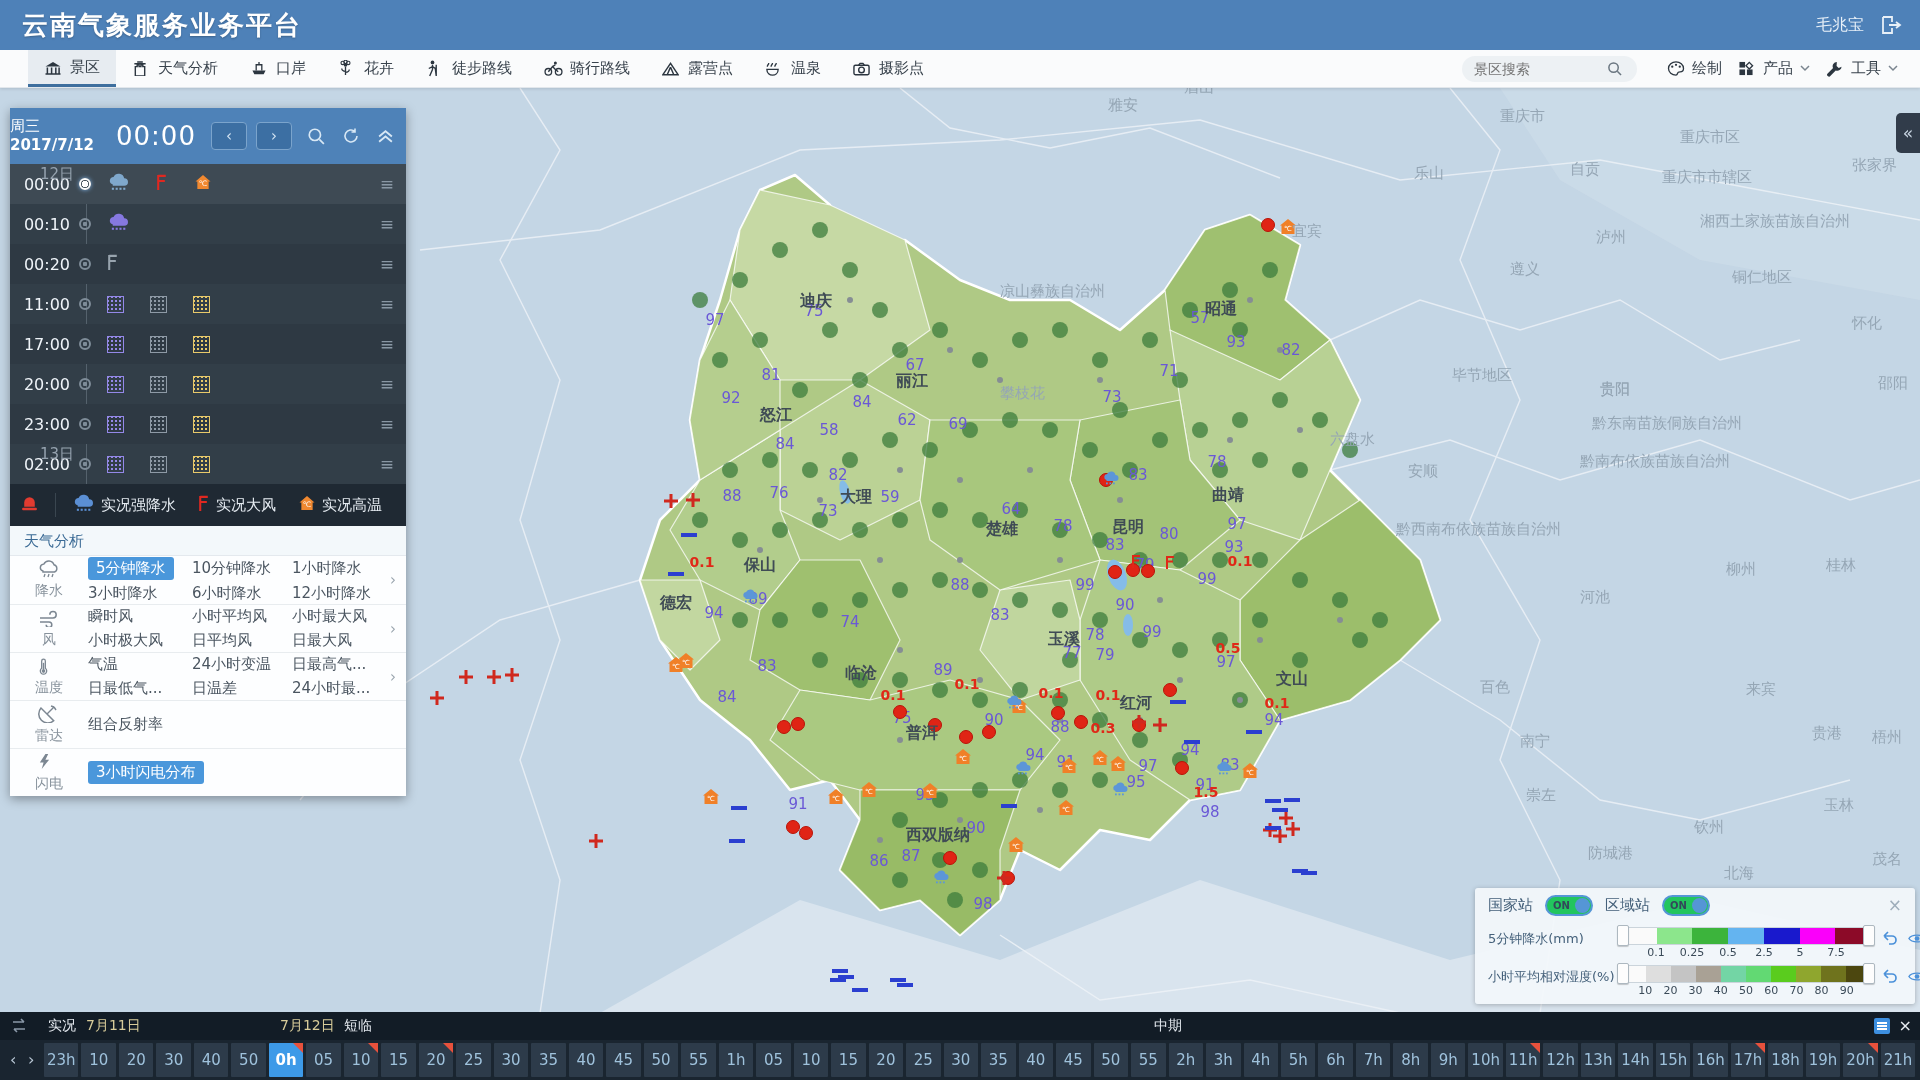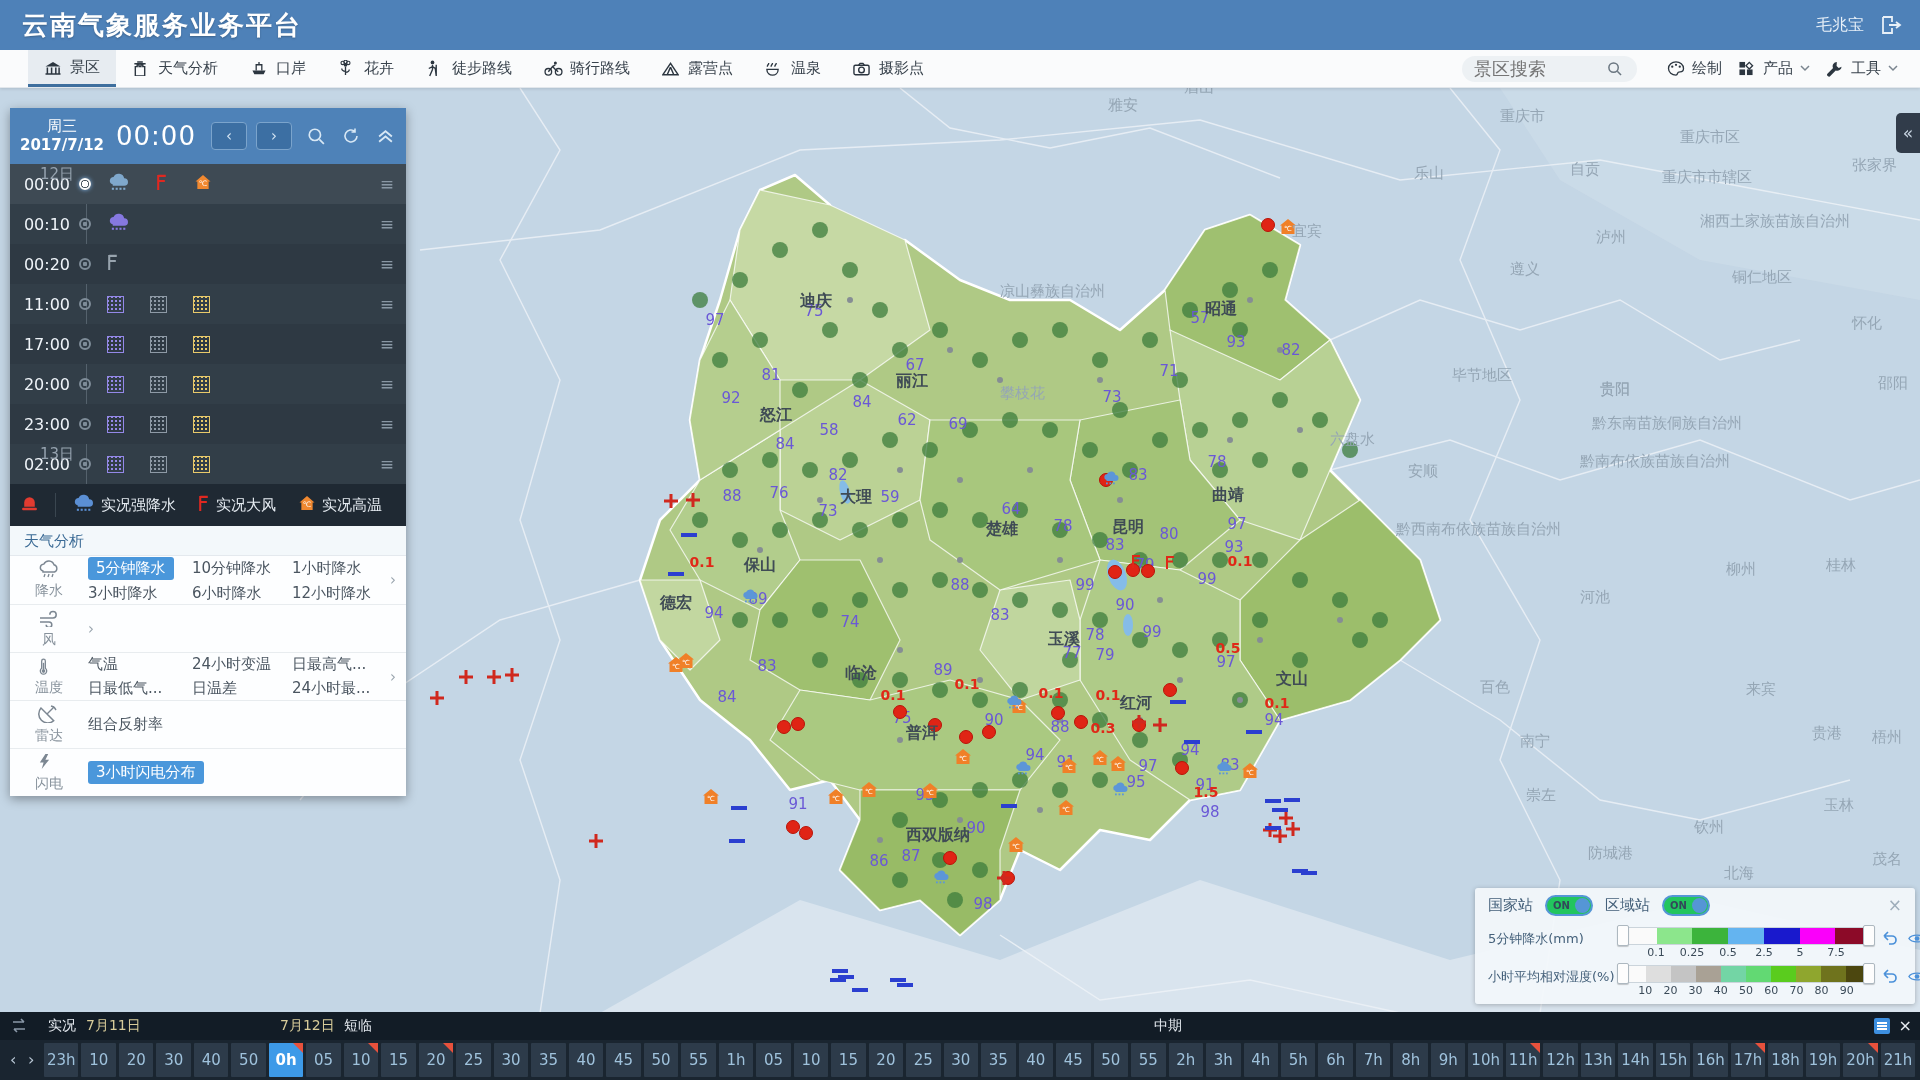--- a/index.html
+++ b/index.html
@@ -14,36 +14,36 @@
   .nav-item.active{background:#3A689A;color:#fff;}
   .top-right{margin-left:auto;display:flex;align-items:center;gap:16px;padding-right:18px;color:#E8F0F8;font-size:16px;}
   .logout-ic{width:22px;height:20px;color:#E8F0F8;}
 
   
   .toolbar{position:absolute;left:0;top:50px;width:1920px;height:38px;background:#FAFBFC;border-bottom:1px solid #E2E7EC;display:flex;align-items:stretch;z-index:39;box-shadow:0 1px 3px rgba(0,0,0,.12);}
   .tb-item{display:flex;align-items:center;gap:7px;padding:0 16px;color:#39434D;font-size:15px;cursor:pointer;}
   .tb-item .ic{width:19px;height:17px;color:#2C3640;display:flex;align-items:center;}
   .tb-item.active{background:#E7ECF1;border-bottom:3px solid #3E6F9E;}
   .tb-search{margin-left:auto;align-self:center;display:flex;align-items:center;background:#EDF1F4;border-radius:14px;height:26px;width:175px;padding:0 10px;margin-right:30px;}
-  .tb-search input{border:none;background:transparent;outline:none;font-size:18px;color:#5A6670;width:135px;}
+  .tb-search input{border:none;background:transparent;outline:none;font-size:14px;color:#5A6670;width:135px;}
   .tb-search .ic{width:15px;height:15px;color:#6A7680;}
   .tb-right{display:flex;align-items:center;gap:16px;padding-right:22px;}
   .tb-ritem{display:flex;align-items:center;gap:7px;color:#39434D;font-size:15px;cursor:pointer;}
   .tb-ritem .ic{width:18px;height:16px;color:#2C3640;}
   .chev{color:#7A858F;display:flex;}
 
   
   .map-wrap{position:absolute;left:0;top:88px;width:1920px;height:925px;}
   .map-overlay-text{position:absolute;left:855px;top:22px;font-size:19px;font-weight:bold;color:#E01818;white-space:nowrap;z-index:10;}
   .map-collapse{position:absolute;right:0;top:25px;width:24px;height:40px;background:rgba(27,38,51,.88);border-radius:5px 0 0 5px;color:#C8D5E2;font-size:17px;display:flex;align-items:center;justify-content:center;z-index:12;cursor:pointer;}
 
   
   .panel{position:absolute;left:10px;top:108px;width:396px;z-index:30;box-shadow:0 3px 10px rgba(0,0,0,.35);font-size:15px;}
   .p-head{height:56px;background:#4E82B8;display:flex;align-items:center;color:#fff;}
-  .p-date{width:104px;text-align:center;line-height:1.25;font-size:15px;}
+  .p-date{width:104px;line-height:1.25;font-size:15px;}
   .p-date .d2{font-weight:bold;}
   .p-time{font-size:26px;margin:0 6px 0 2px;letter-spacing:1px;}
   .p-btn{width:36px;height:28px;background:#3C6FA3;border:1px solid #7BA4CC;border-radius:4px;color:#D6E6F4;display:flex;align-items:center;justify-content:center;font-size:15px;margin-left:9px;cursor:pointer;}
   .p-hic{width:22px;height:22px;color:#D8E8F5;margin-left:13px;cursor:pointer;display:flex;align-items:center;justify-content:center;}
   .p-times{background:#323E48;position:relative;}
   .p-times .vline{position:absolute;left:76px;top:0;bottom:0;width:1px;background:#55626D;}
   .trow{height:40px;display:flex;align-items:center;position:relative;cursor:pointer;}
   .trow:nth-child(even){background:#2E3943;}
   .trow.selected{background:#3E4A54;}
   .trow .day{position:absolute;left:30px;top:1px;font-size:15px;color:#96A3AF;}
@@ -906,20 +906,28 @@
             </div>
             <span class="pa-chev">›</span>
           </div>
           <div class="pa-row">
             <div class="pa-cat">
               <span class="ic"><svg viewBox="0 0 22 18" width="22" height="18">
                   <path d="M2,9 h13 a3.2,3.2 0 1 0 -3.2,-3.2 M2,13 h9 a2.8,2.8 0 1 1 -2.8,2.8" stroke="currentColor" stroke-width="1.5" fill="none"></path>
                 </svg></span>
               <span>风</span>
             </div>
+            <div class="pa-items">
+              <span class="pa-item">瞬时风</span>
+              <span class="pa-item">小时平均风</span>
+              <span class="pa-item">小时最大风</span>
+              <span class="pa-item">小时极大风</span>
+              <span class="pa-item">日平均风</span>
+              <span class="pa-item">日最大风</span>
+            </div>
             <span class="pa-chev">›</span>
           </div>
           <div class="pa-row">
             <div class="pa-cat">
               <span class="ic"><svg viewBox="0 0 12 20" width="11" height="19">
                   <path d="M6,2 a2,2 0 0 1 2,2 v8 a3.5,3.5 0 1 1 -4,0 V4 a2,2 0 0 1 2,-2 z" stroke="currentColor" stroke-width="1.4" fill="none"></path>
                   <circle cx="6" cy="15" r="2" fill="currentColor"></circle>
                   <path d="M6,14 V6" stroke="currentColor" stroke-width="1.6"></path>
                 </svg></span>
               <span>温度</span>

